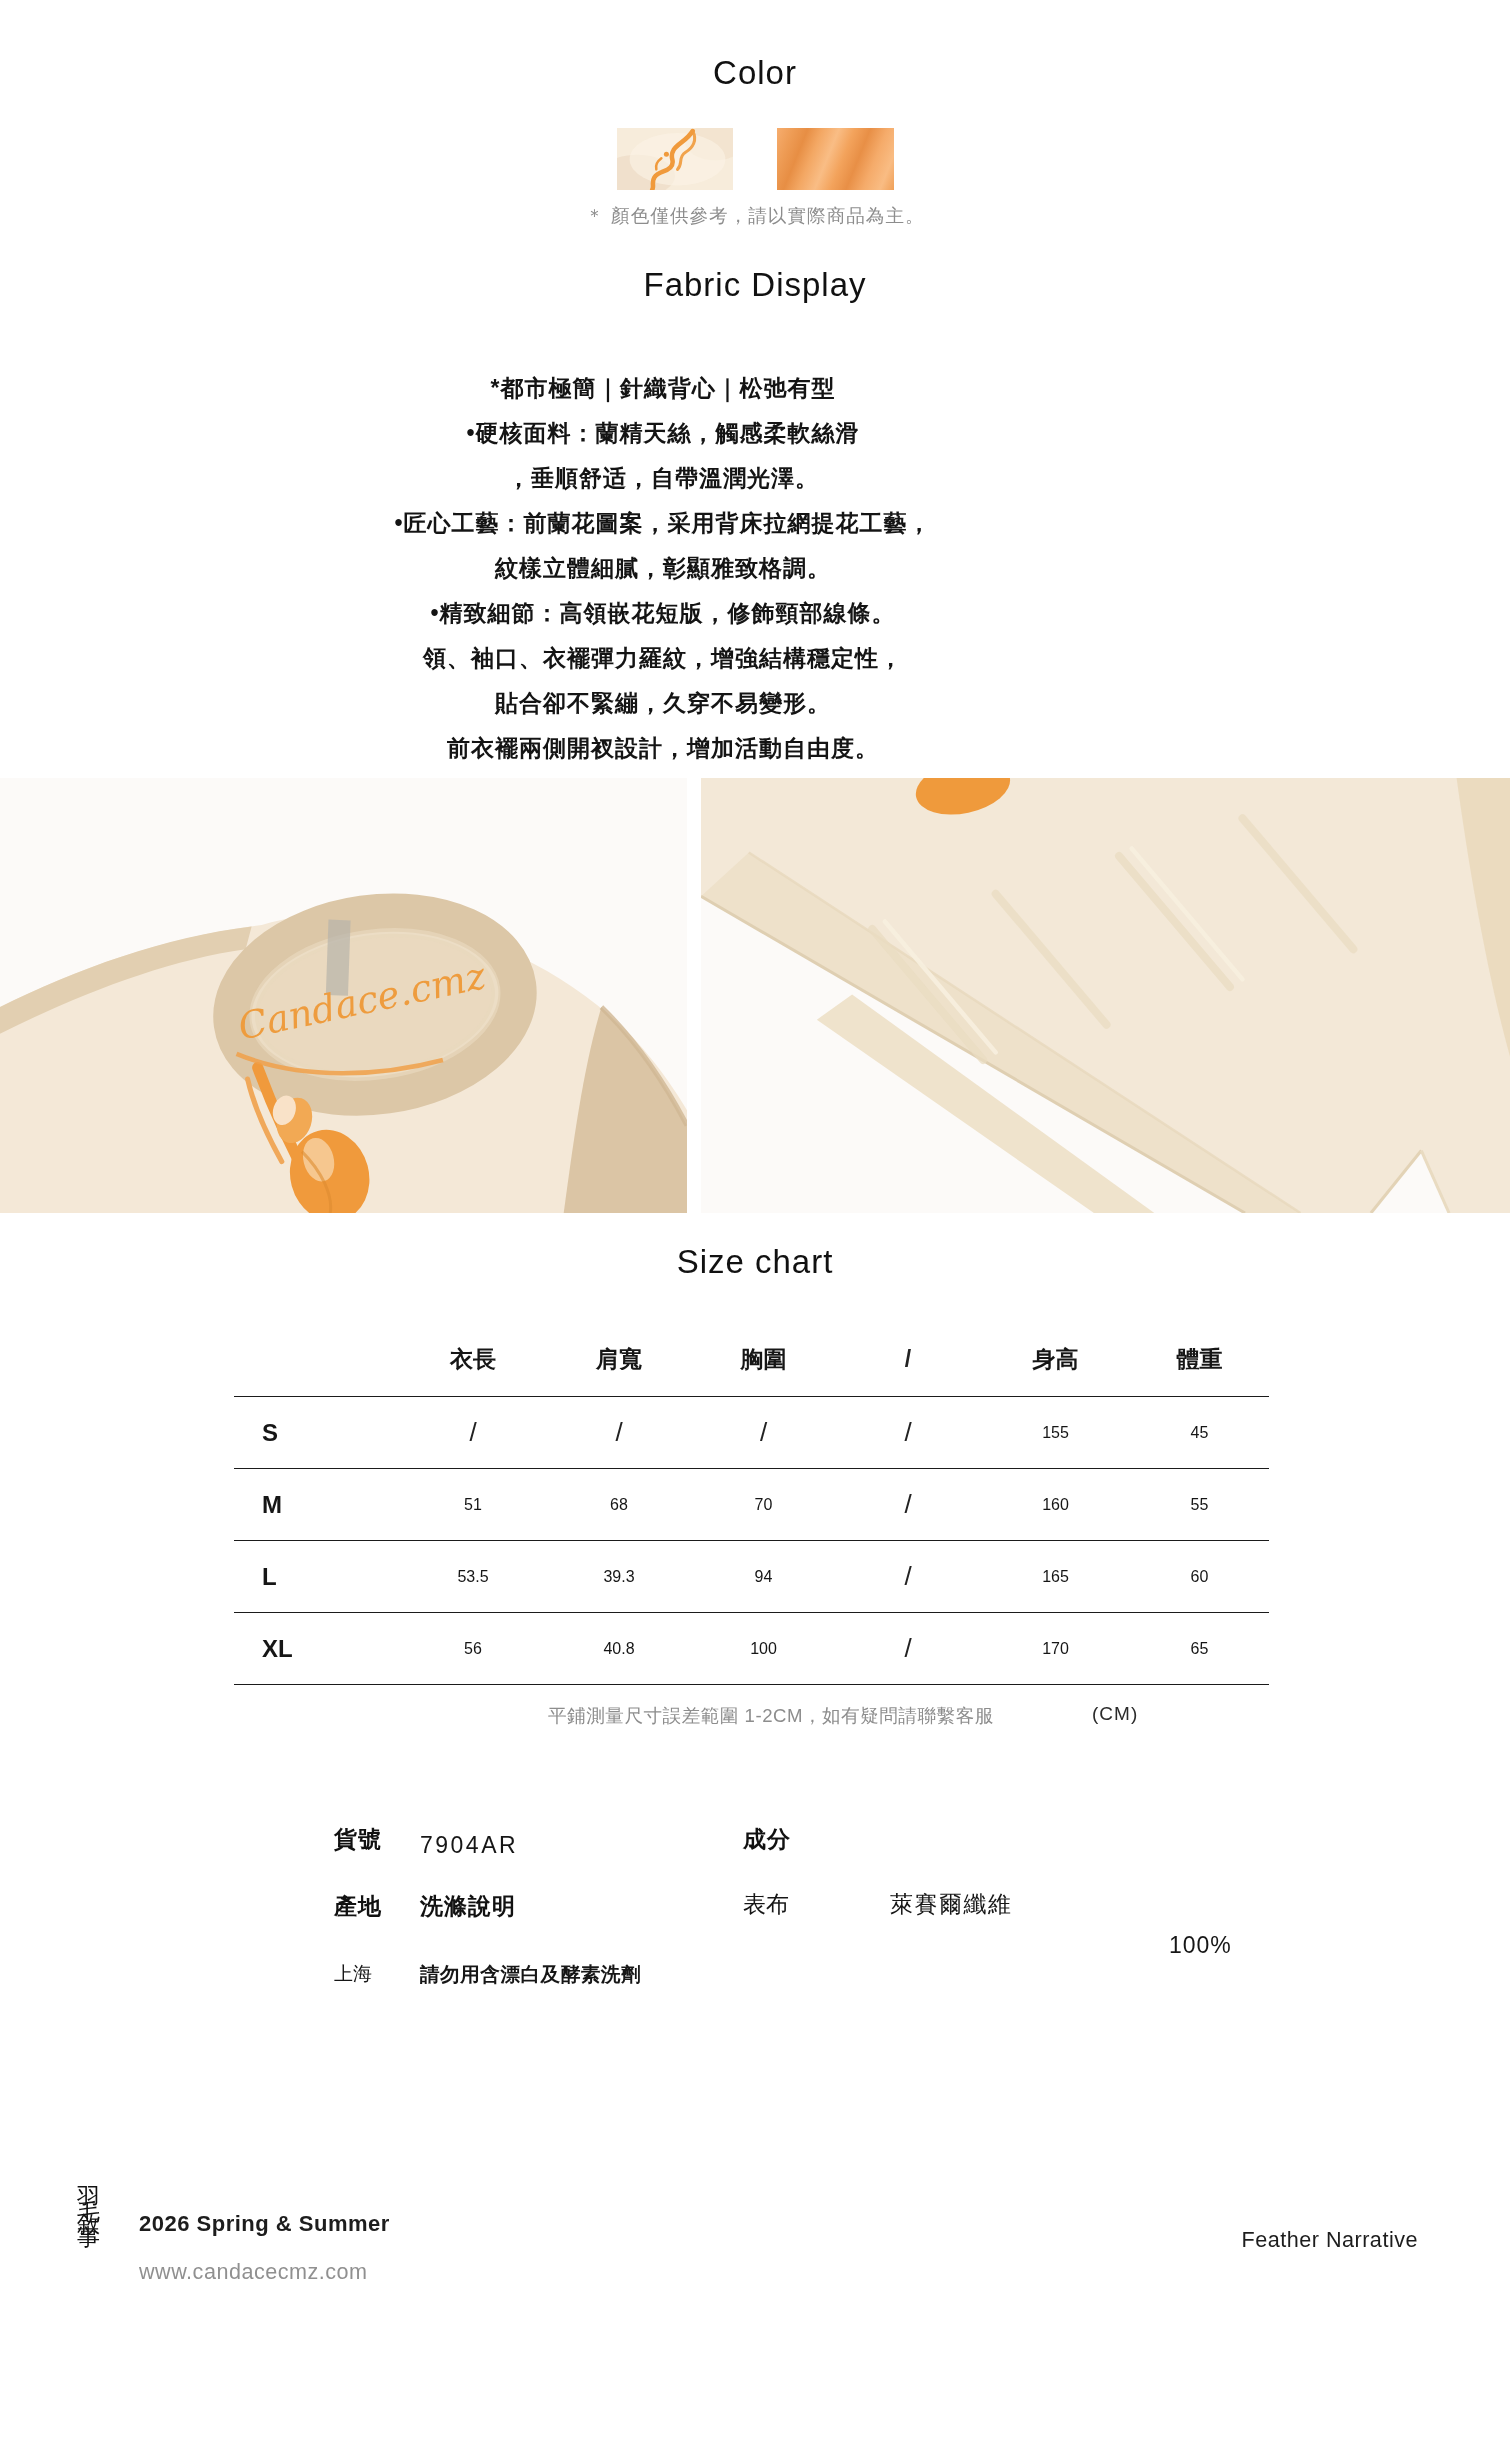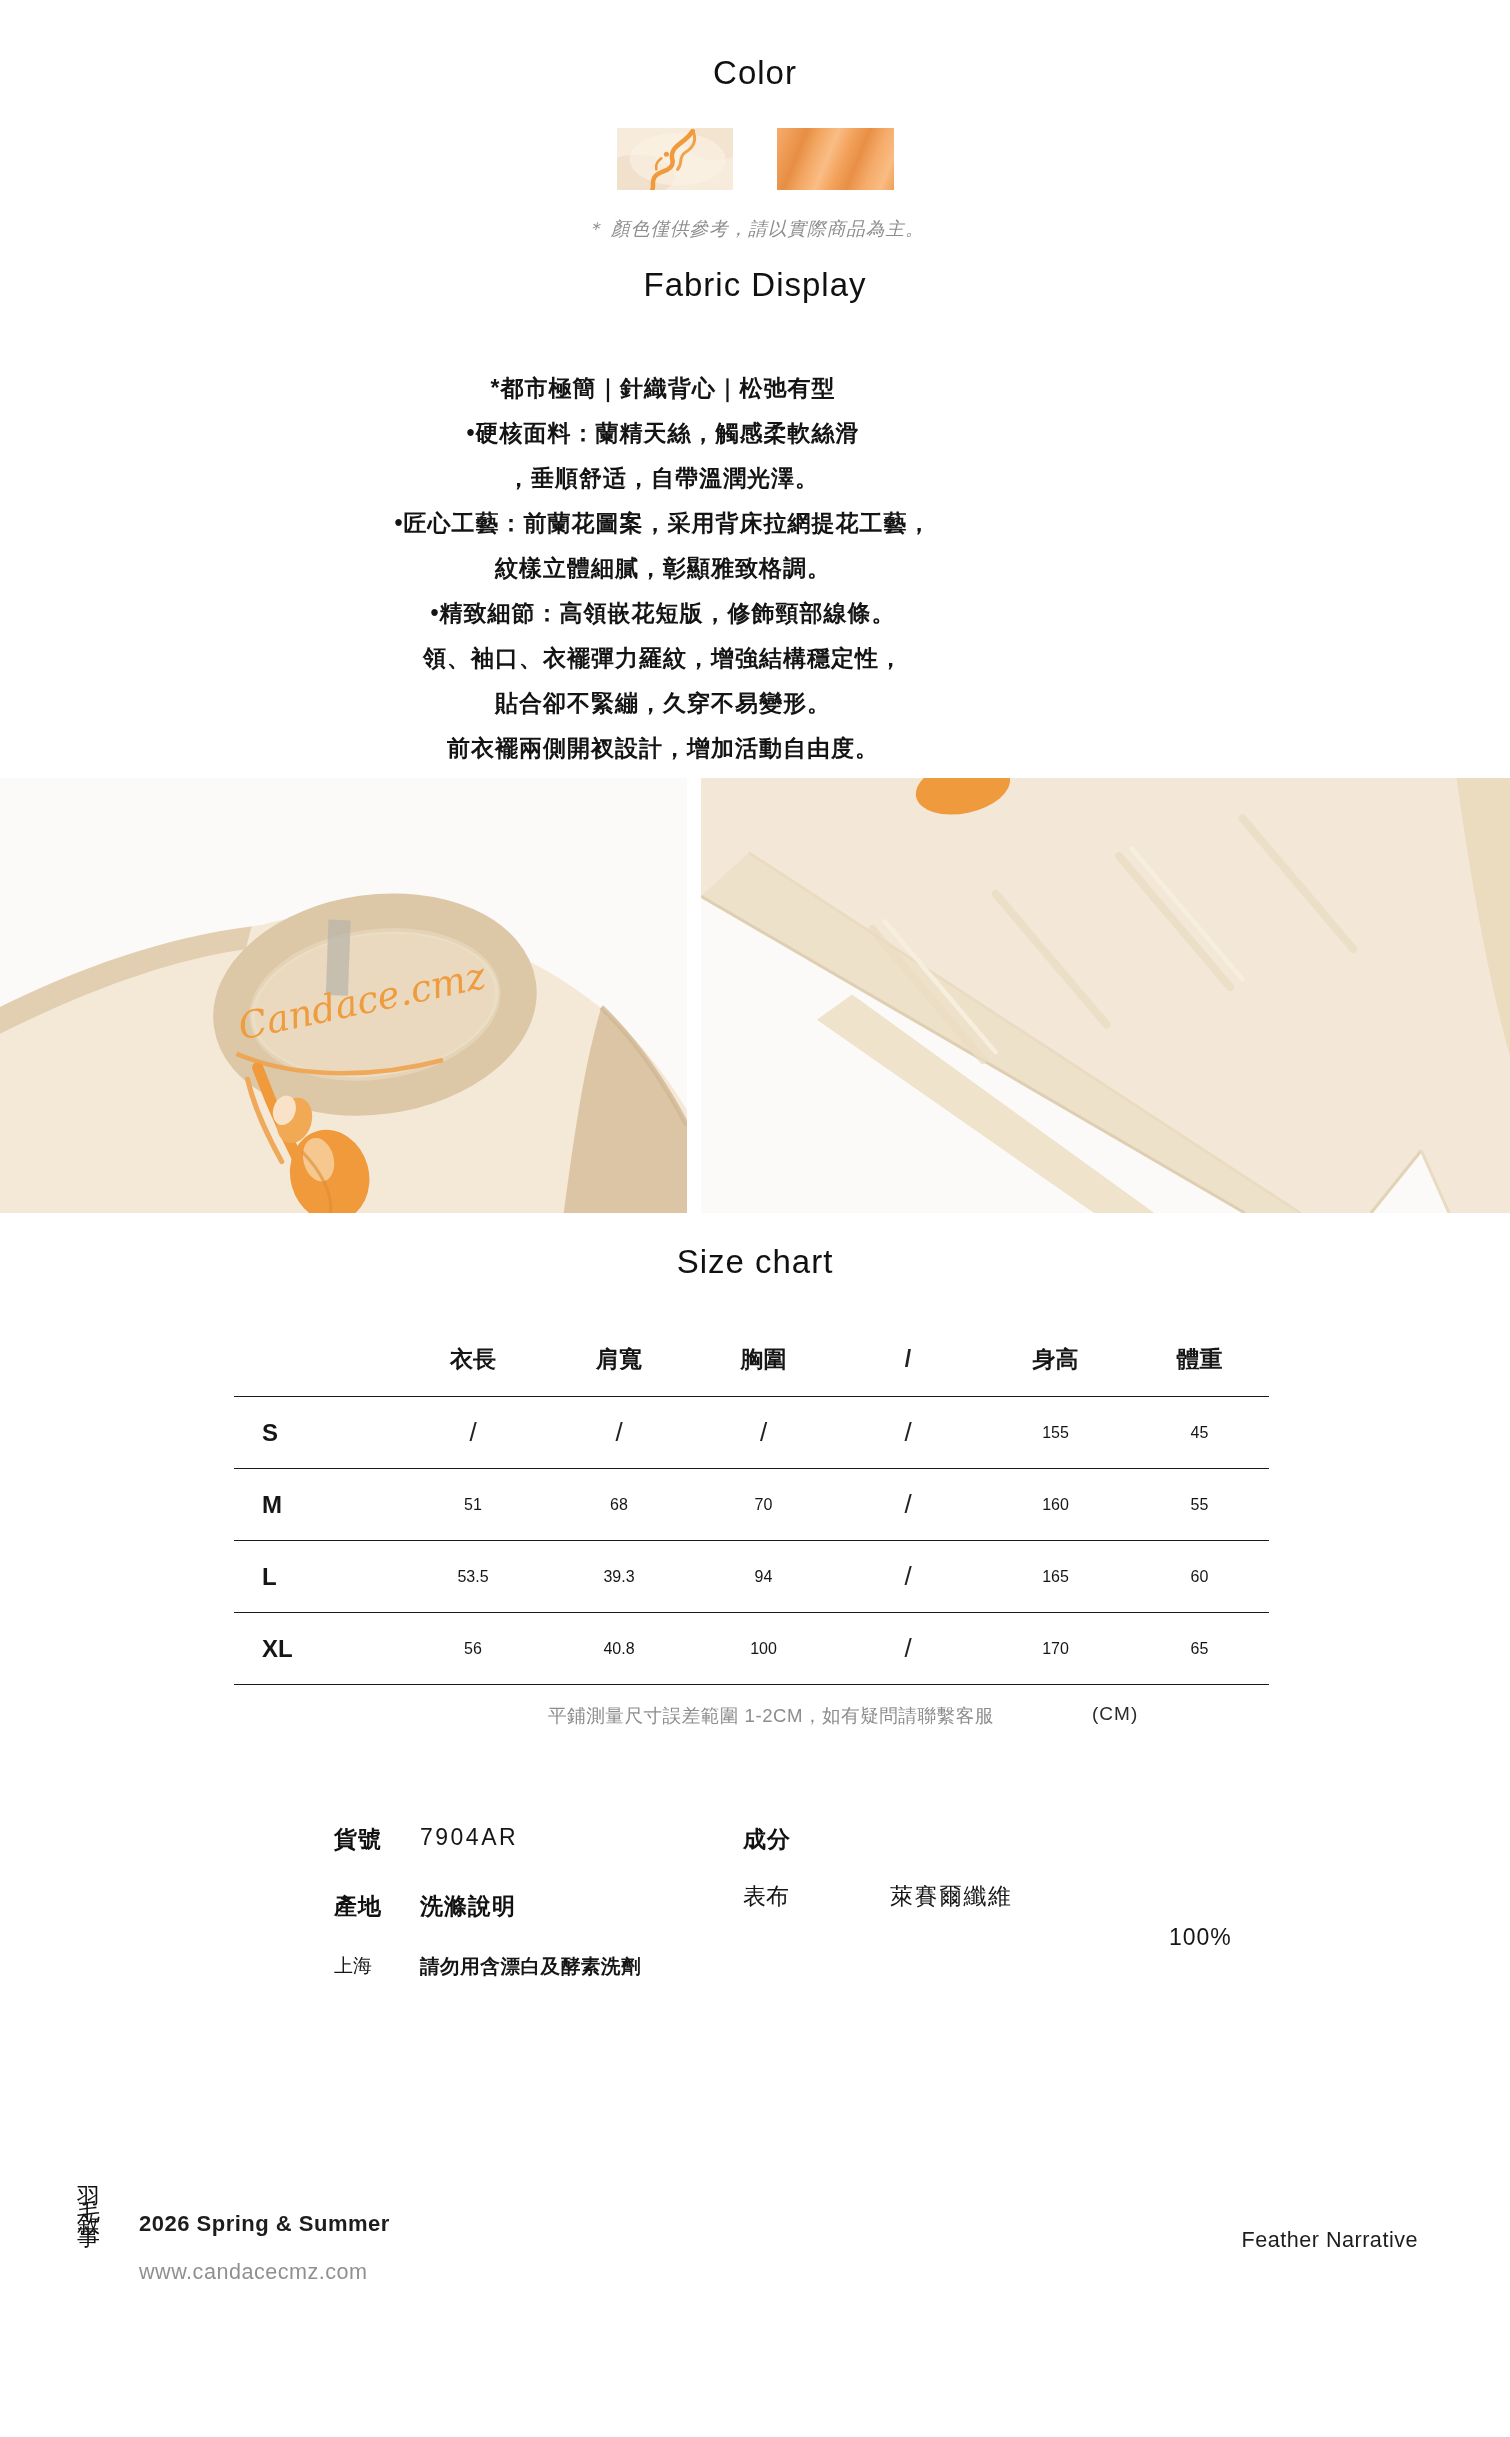--- a/index.html
+++ b/index.html
@@ -30,21 +30,21 @@
       #f6ad6e 0%, #ee9c55 12%, #e78e44 22%, #f3a763 32%, #f9bd85 44%,
       #f3a35c 55%, #e88f46 66%, #f5ab6a 78%, #f9bc83 90%, #f0a058 100%);
   }
   .gray-note {
     font-size: 18.6px;
     font-weight: 500;
     letter-spacing: 1px;
     color: #8d8d8d;
     text-align: center;
   }
-  .color-note { top: 216px; font-style: italic; }
+  .color-note { top: 203px; }
   
   .fabric-title { top: 266px; }
   .fabric-desc {
     position: absolute; top: 366px; left: 0; width: 1326px;
     text-align: center;
   }
   .fabric-desc .line {
     font-size: 23px;
     font-weight: 600;
     line-height: 45px;
@@ -72,21 +72,21 @@
   .size-row.header > div { font-weight: 700; font-size: 23px; }
   .size-row > .lbl { text-align: left; padding-left: 28px; font-weight: 700; font-size: 24px; }
   .size-row .slash { font-weight: 300; font-size: 26px; color: #222; }
   .size-note-wrap { position: absolute; top: 1703px; left: 0; width: 1510px; height: 30px; }
   .size-note { position: absolute; left: 548px; top: 0; font-size: 18.6px; color: #8d8d8d; font-weight: 500; letter-spacing: 0.5px; }
   .size-unit { position: absolute; left: 1092px; top: 0; font-size: 19px; color: #2b2b2b; font-weight: 500; letter-spacing: 1px; }
   
   .info { position: absolute; left: 0; top: 0; width: 1510px; }
   .info span { position: absolute; white-space: nowrap; }
   .lab { font-size: 23px; font-weight: 700; color: #111; letter-spacing: 1px; }
-  .val { font-size: 23px; font-weight: 500; color: #161616; }
+  .val { font-size: 23px; font-weight: 500; color: #161616; margin-top: 8px; }
   .sku-label { left: 334px; top: 1824px; }
   .sku-value { left: 420px; top: 1824px; letter-spacing: 2.5px; }
   .comp-label { left: 743px; top: 1824px; }
   .fab-label { left: 743px; top: 1881px; font-weight: 400; }
   .fab-value { left: 890px; top: 1881px; font-weight: 400; letter-spacing: 1.5px; }
   .fab-pct { left: 1169px; top: 1924px; font-weight: 400; letter-spacing: 1px; }
   .origin-label { left: 334px; top: 1891px; }
   .wash-label { left: 420px; top: 1891px; }
   .origin-value { left: 334px; top: 1953px; font-size: 19px; }
   .wash-value { left: 420px; top: 1953px; font-size: 19.6px; font-weight: 600; letter-spacing: 0.5px; text-align: right; }

